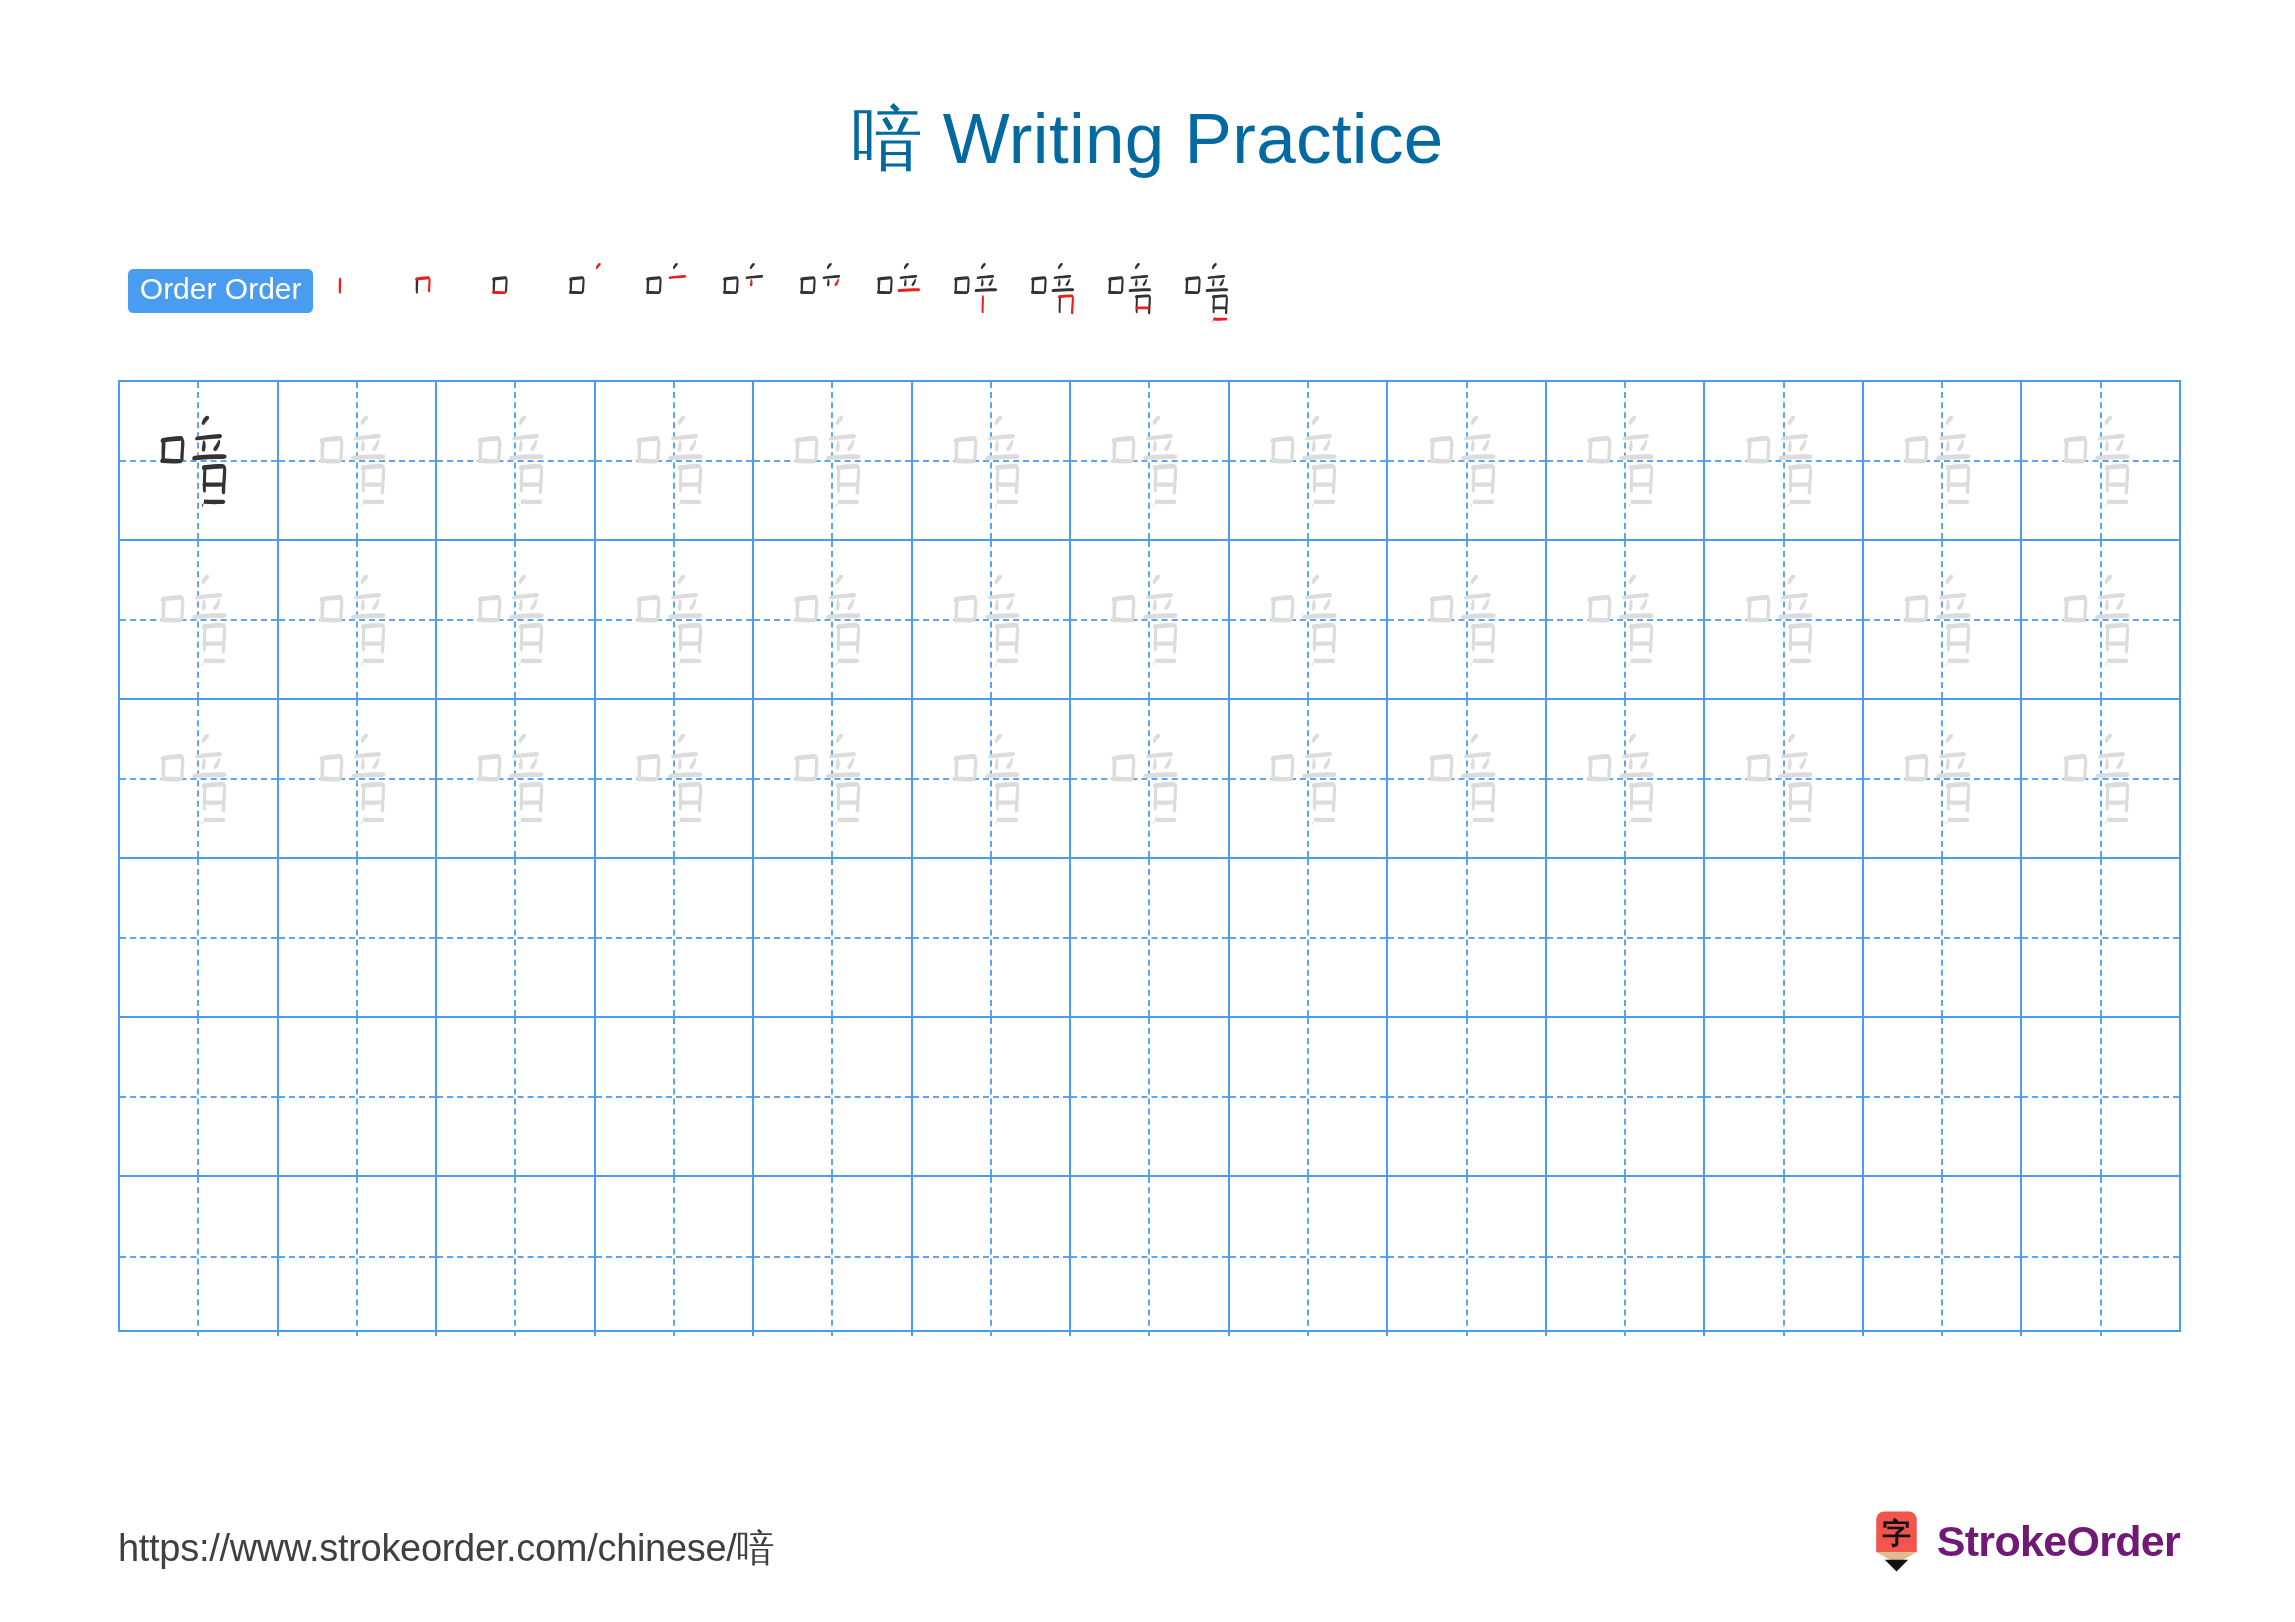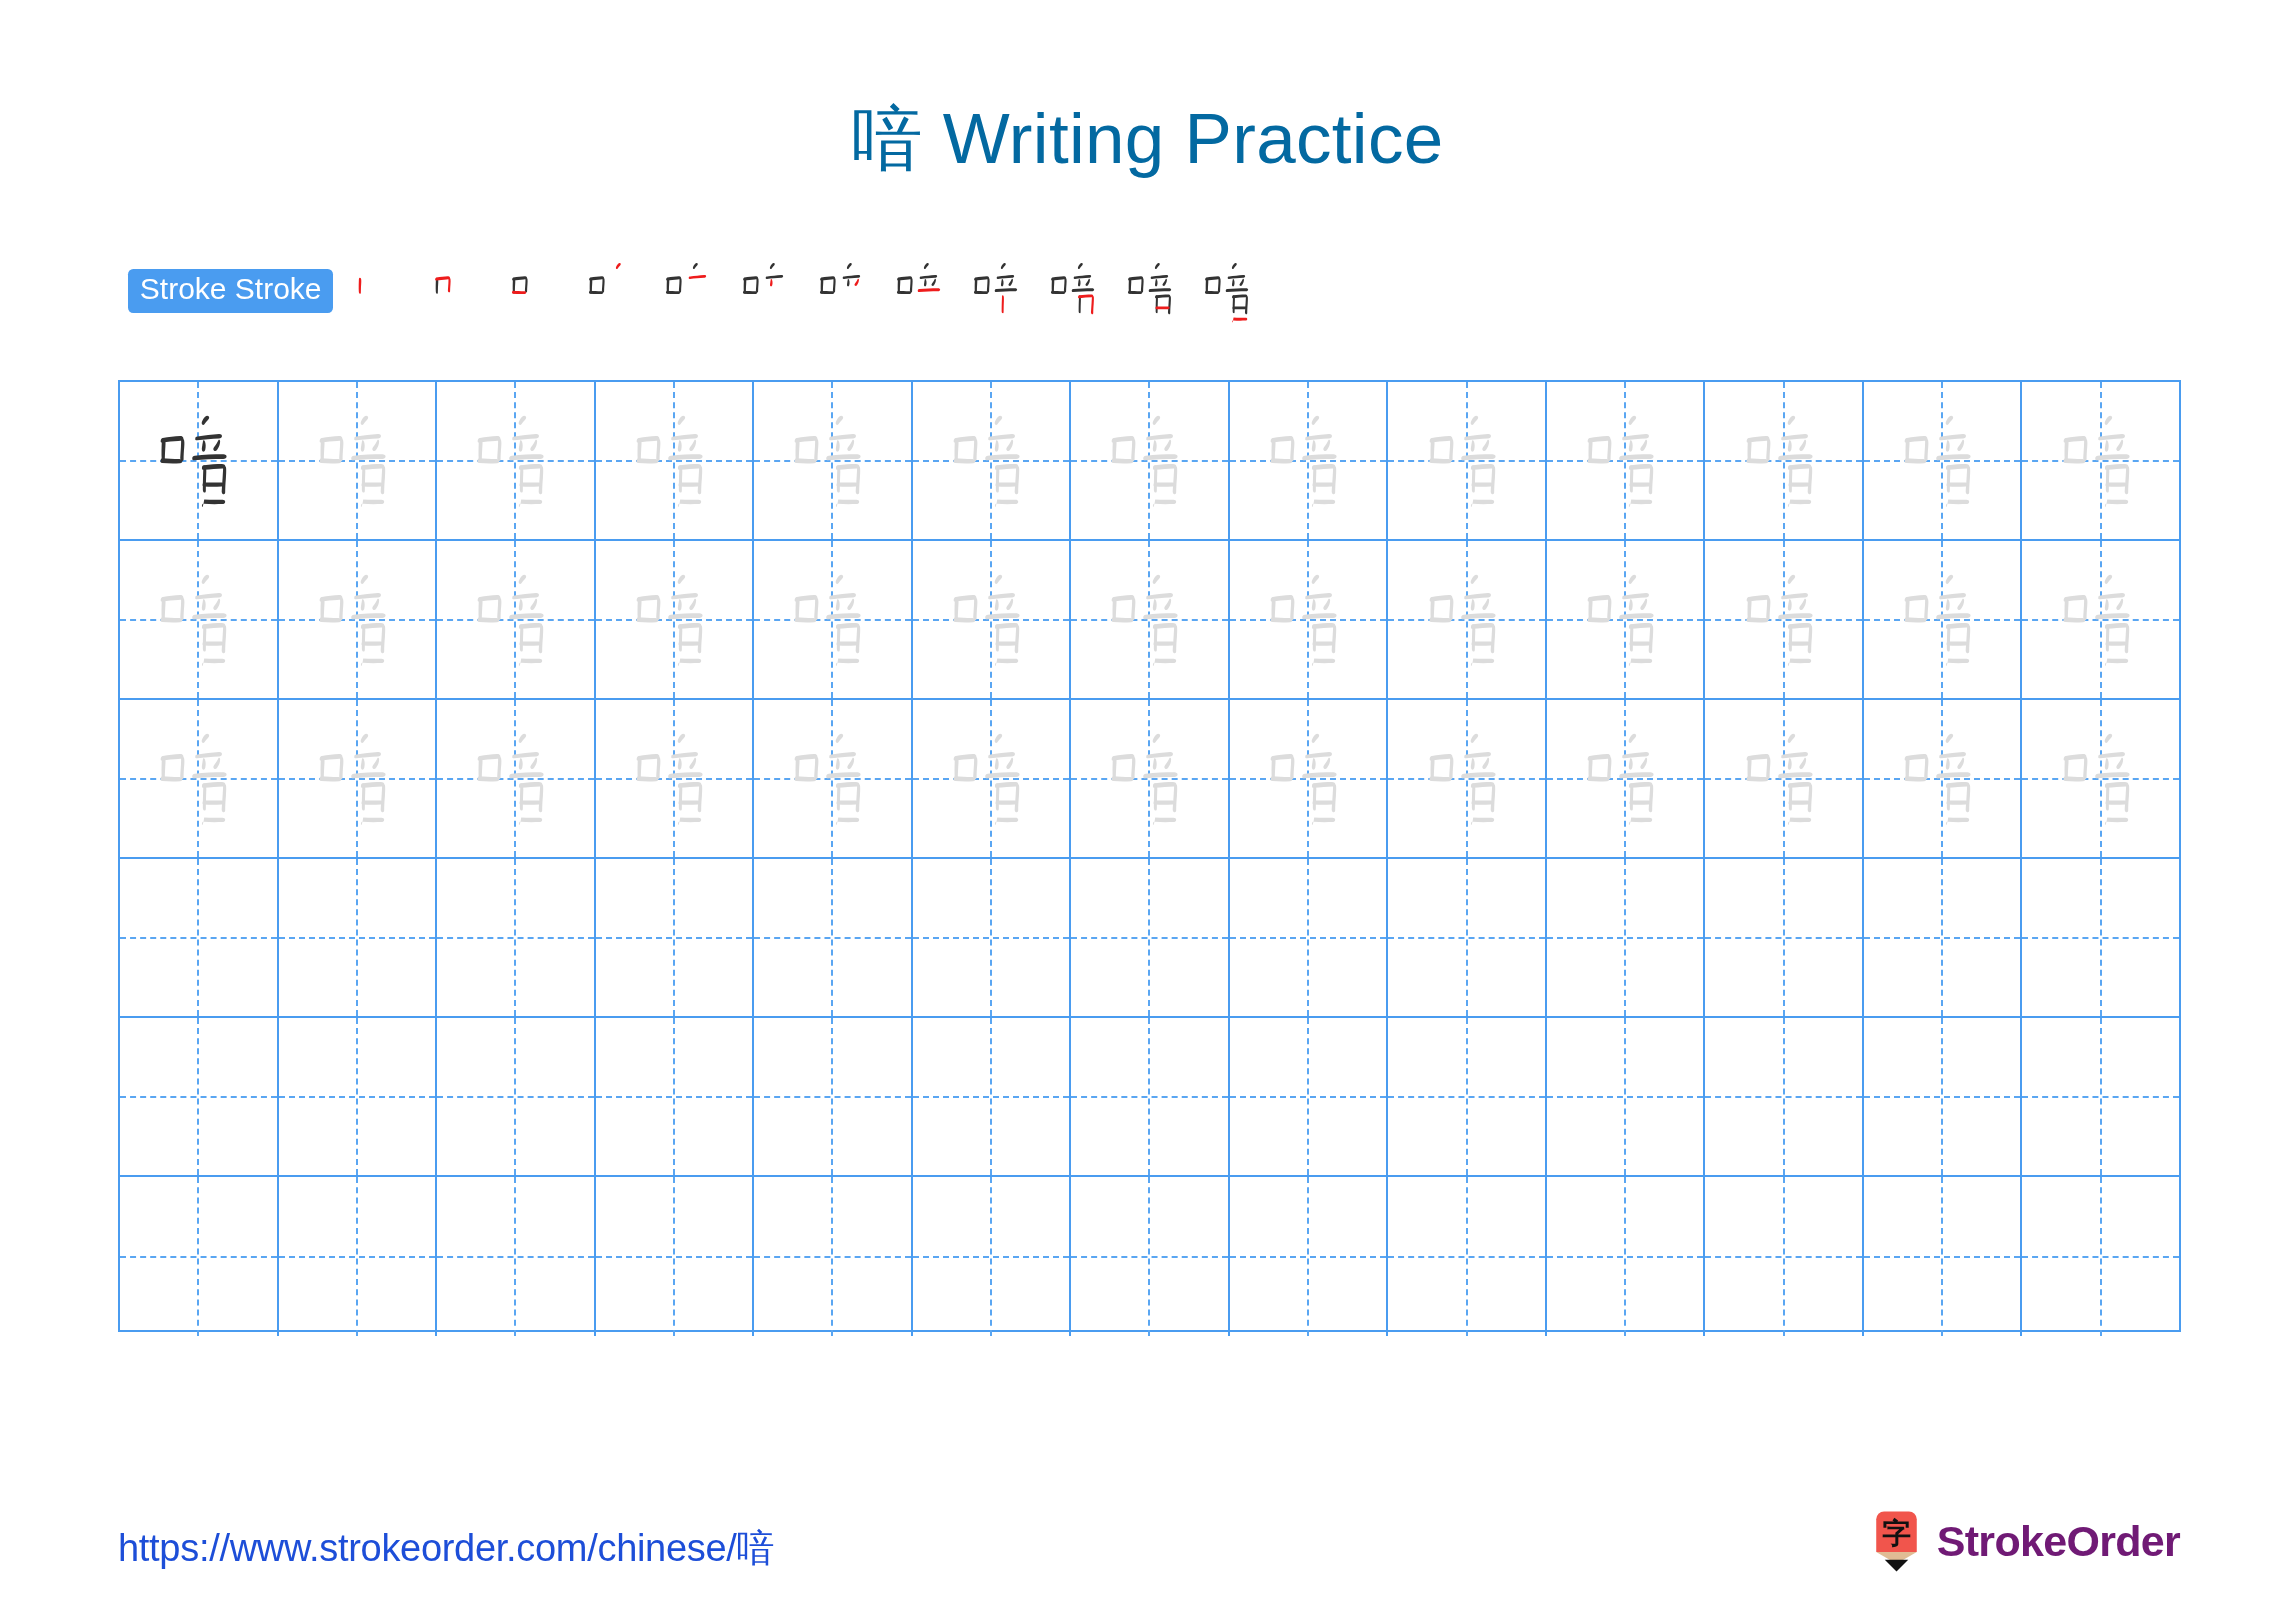--- a/index.html
+++ b/index.html
@@ -138,21 +138,21 @@
 
   .glyph-dark svg path { fill: #333333; }
   .glyph-light svg path { fill: #dcdcdc; }
 
   
   .footer-url {
     position: absolute;
     left: 118px;
     top: 1523px;
     font-size: 38px;
-    color: #1d4ed8;
+    color: #404040;
     white-space: nowrap;
     letter-spacing: -0.3px;
   }
 
   .footer-brand {
     position: absolute;
     right: 115px;
     top: 1510px;
     display: flex;
     align-items: center;
@@ -171,21 +171,21 @@
   }
 </style>
 </head>
 <body>
 
 <div class="page">
 
   <div class="title">喑 Writing Practice</div>
 
   <div class="stroke-row">
-    <span class="stroke-badge">Stroke Stroke</span>
+    <span class="stroke-badge">Order Order</span>
     <div class="stroke-list" id="stroke-list">
         <div class="stroke-step">
           <svg viewBox="0 0 1024 1024">
             <path d="M206 318 c6 -4 14 -2 18 6 6 12 7 28 6 44 -3 50 -6 100 -6 146 0 10 -6 16 -13 14 -8 -2 -13 -12 -14 -26 -3 -58 -1 -116 1 -166 1 -12 3 -18 8 -18z" fill="#ee1c1c"></path>
           </svg>
         </div>
         <div class="stroke-step">
           <svg viewBox="0 0 1024 1024">
             <path d="M206 318 c6 -4 14 -2 18 6 6 12 7 28 6 44 -3 50 -6 100 -6 146 0 10 -6 16 -13 14 -8 -2 -13 -12 -14 -26 -3 -58 -1 -116 1 -166 1 -12 3 -18 8 -18z" fill="#333333"></path>
             <path d="M206 312 c50 -8 104 -14 150 -16 14 -1 24 4 28 14 4 10 0 20 -10 24 -8 3 -20 4 -34 5 -44 2 -92 7 -134 13 -12 2 -18 -2 -18 -12 0 -16 8 -26 18 -28z M372 316 c10 -2 18 6 20 18 3 18 2 40 0 64 -3 36 -5 70 -5 98 0 12 -8 18 -17 14 -9 -4 -13 -14 -12 -28 2 -30 4 -62 6 -94 1 -22 2 -42 1 -56 -1 -10 2 -14 7 -16z" fill="#ee1c1c"></path>

